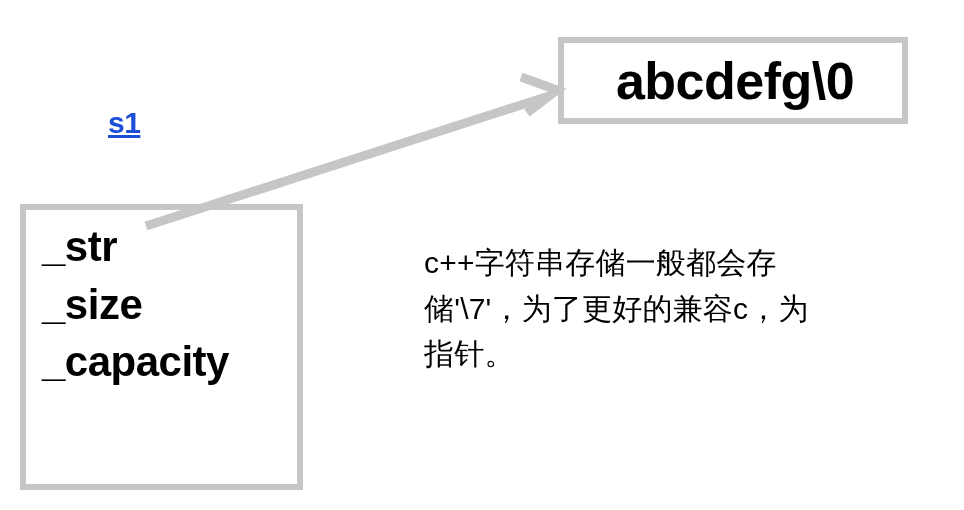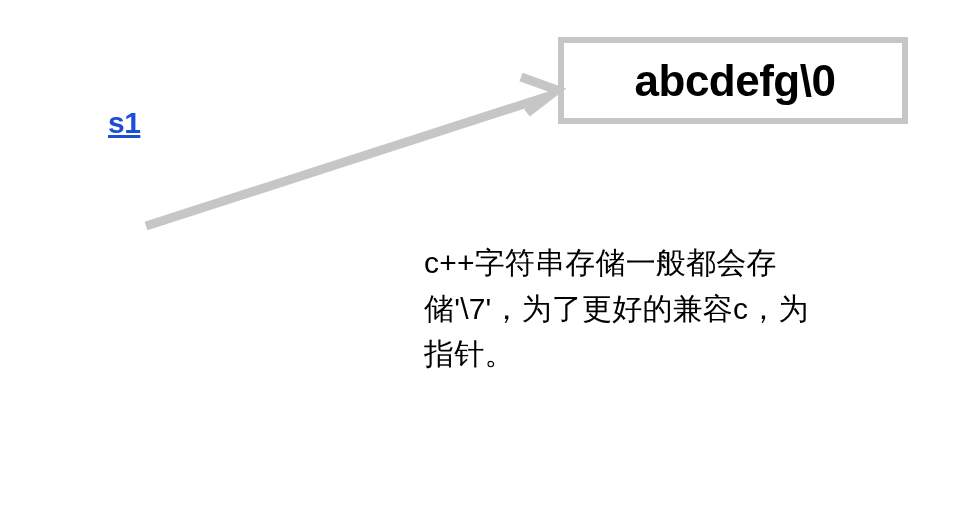--- a/index.html
+++ b/index.html
@@ -66,21 +66,21 @@
     width: 350px;
     height: 87px;
   }
   #buffer-text {
     position: absolute;
     left: 4px;
     right: 0;
     top: 50%;
     transform: translateY(-50%);
     text-align: center;
-    font-size: 44px;
+    font-size: 52px;
     font-weight: bold;
     color: #000000;
     letter-spacing: -0.5px;
     white-space: nowrap;
   }
 
   
   #pointer-arrow {
     position: absolute;
     left: 0;
@@ -106,20 +106,27 @@
     white-space: nowrap;
   }
 </style>
 </head>
 <body>
 
 <div id="canvas">
 
   <div id="s1-label">s1</div>
 
+  <div id="object-box" class="diagram-box">
+    <div id="object-fields">
+      <div class="field-label">_str</div>
+      <div class="field-label">_size</div>
+      <div class="field-label">_capacity</div>
+    </div>
+  </div>
 
   <div id="buffer-box" class="diagram-box">
     <div id="buffer-text">abcdefg\0</div>
   </div>
 
   <svg id="pointer-arrow" viewBox="0 0 964 510">
     <line x1="146" y1="226" x2="549" y2="96" stroke="#c6c6c6" stroke-width="9" stroke-linecap="butt"></line>
     <polyline points="521,77 557,90 527,113" fill="none" stroke="#c6c6c6" stroke-width="9" stroke-linejoin="miter" stroke-linecap="butt"></polyline>
   </svg>
 

